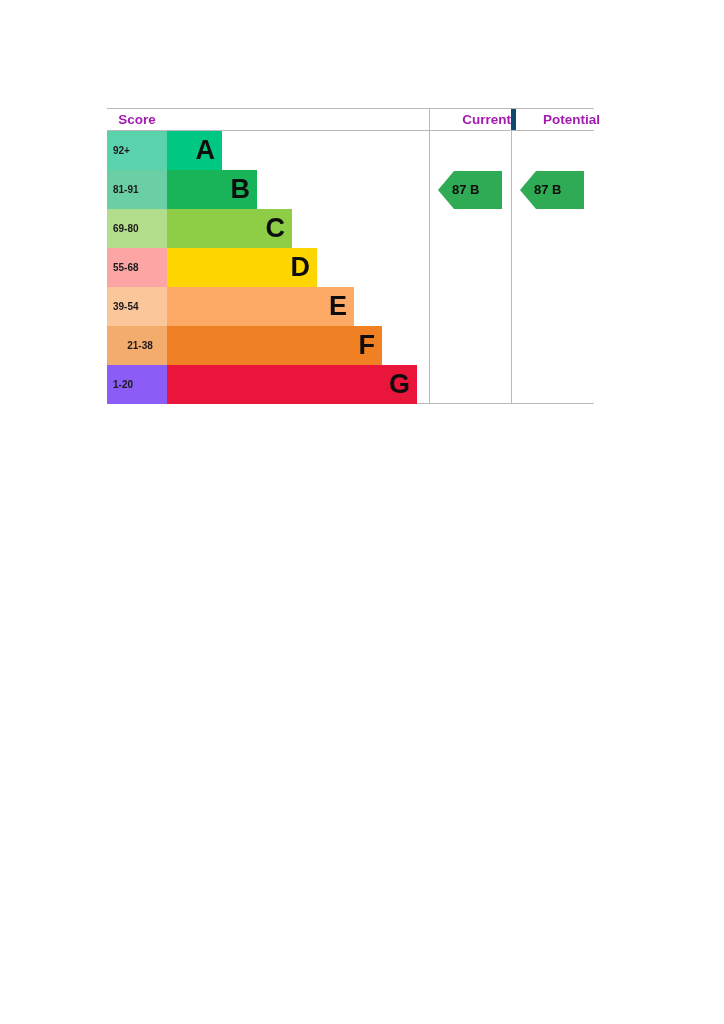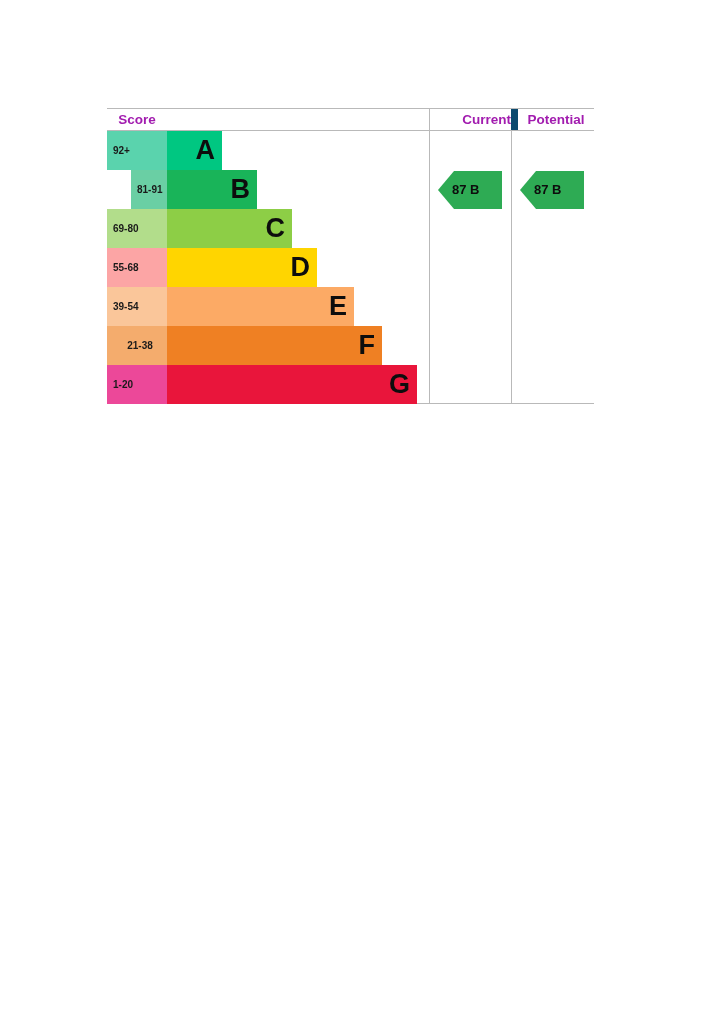--- a/index.html
+++ b/index.html
@@ -44,22 +44,22 @@
     font-weight: bold;
     color: #a21caf;
     box-sizing: border-box;
     white-space: nowrap;
   }
   .hcell-score      { left: 0px;   width: 60px;  text-align: center; }
   .hcell-rating     { left: 60px;  width: 262px; padding-left: 8px;
                       border-left: 1px solid #b9b9b9; }
   .hcell-current    { left: 322px; width: 82px;  text-align: right;
                       border-left: 1px solid #b9b9b9; }
-  .hcell-potential  { left: 404px; width: 83px;  text-align: center;
-                      border-left: 7px solid #0c4a6e; }
+  .hcell-potential  { left: 404px; width: 83px;  
+                      border-left: 5px solid #0c4a6e; padding-left: 27px; }
 
   
   .epc-body {
     position: relative;
     height: 273px;
   }
 
   
   .vrule {
     position: absolute;
@@ -145,21 +145,21 @@
     <div class="vrule vrule-c"></div>
 
     <div id="rows-host">
         <div class="epc-row" style="top: 0px;">
           <div class="score-cell" style="background: rgb(90, 211, 173);">92+</div>
           <div class="band-bar" style="width: 55px; background: rgb(0, 199, 129);">
             <span class="band-letter">A</span>
           </div>
         </div>
         <div class="epc-row" style="top: 39px;">
-          <div class="score-cell" style="background: rgb(106, 207, 164); margin-left: 24px;">81-91</div>
+          <div class="score-cell" style="background: rgb(106, 207, 164);">81-91</div>
           <div class="band-bar" style="width: 90px; background: rgb(25, 180, 89);">
             <span class="band-letter">B</span>
           </div>
         </div>
         <div class="epc-row" style="top: 78px;">
           <div class="score-cell" style="background: rgb(178, 221, 139);">69-80</div>
           <div class="band-bar" style="width: 125px; background: rgb(141, 206, 70);">
             <span class="band-letter">C</span>
           </div>
         </div>
@@ -175,21 +175,21 @@
             <span class="band-letter">E</span>
           </div>
         </div>
         <div class="epc-row" style="top: 195px;">
           <div class="score-cell" style="background: rgb(244, 172, 109); text-align: center;">21-38</div>
           <div class="band-bar" style="width: 215px; background: rgb(239, 128, 35);">
             <span class="band-letter">F</span>
           </div>
         </div>
         <div class="epc-row" style="top: 234px;">
-          <div class="score-cell" style="background: #ec4899;">1-20</div>
+          <div class="score-cell" style="background: #8b5cf6;">1-20</div>
           <div class="band-bar" style="width: 250px; background: rgb(233, 21, 59);">
             <span class="band-letter">G</span>
           </div>
         </div>
       </div>
 
     <div class="result-arrow arrow-current" style="background: rgb(46, 171, 84); top: 40px;">87  B</div>
     <div class="result-arrow arrow-potential" style="background: rgb(46, 171, 84); top: 40px;">87  B</div>
 
   </div>

